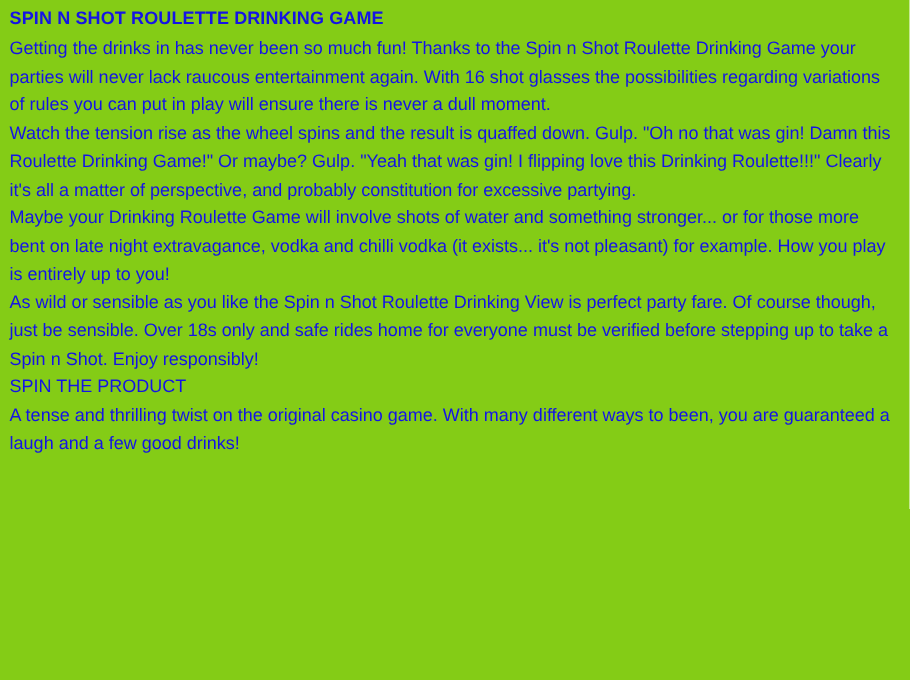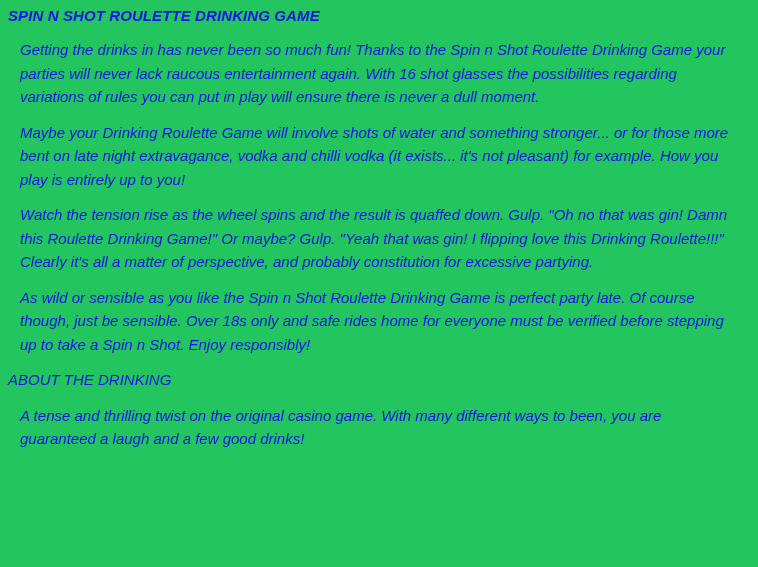--- a/index.html
+++ b/index.html
@@ -11,37 +11,36 @@
     width: 758px;
     height: 567px;
     font-family: "Liberation Sans", sans-serif;
     -webkit-font-smoothing: antialiased;
   }
   .page {
     box-sizing: border-box;
     width: 758px;
     height: 567px;
     padding: 6px 10px 0 8px;
-    background: #22c55e;
+    background: #84cc16;
     overflow: hidden;
-    font-style: italic;
   }
   .product-title {
     font-size: 15px;
     font-weight: bold;
     color: #1414e6;
     line-height: 20px;
     margin: 0 0 3px 0;
     letter-spacing: 0.1px;
   }
   .para {
     font-size: 15px;
     color: #1414e6;
     line-height: 23.5px;
-    margin: 12px;
+    margin: 0;
     max-width: 735px;
   }
   .heading-line {
     font-size: 15px;
     color: #1414e6;
     line-height: 23.5px;
     margin: 0;
   }
   .view-more {
     font-size: 15px;
@@ -58,21 +57,21 @@
   }
 </style>
 </head>
 <body>
 
 <div class="page">
 
   <h1 class="product-title">SPIN N SHOT ROULETTE DRINKING GAME</h1>
 
   <p class="para">Getting the drinks in has never been so much fun! Thanks to the Spin n Shot Roulette Drinking Game your parties will never lack raucous entertainment again. With 16 shot glasses the possibilities regarding variations of rules you can put in play will ensure there is never a dull moment.</p>
+  <p class="para">Watch the tension rise as the wheel spins and the result is quaffed down. Gulp. "Oh no that was gin! Damn this Roulette Drinking Game!" Or maybe? Gulp. "Yeah that was gin! I flipping love this Drinking Roulette!!!" Clearly it's all a matter of perspective, and probably constitution for excessive partying.</p>
   <p class="para">Maybe your Drinking Roulette Game will involve shots of water and something stronger... or for those more bent on late night extravagance, vodka and chilli vodka (it exists... it's not pleasant) for example. How you play is entirely up to you!</p>
-  <p class="para">Watch the tension rise as the wheel spins and the result is quaffed down. Gulp. "Oh no that was gin! Damn this Roulette Drinking Game!" Or maybe? Gulp. "Yeah that was gin! I flipping love this Drinking Roulette!!!" Clearly it's all a matter of perspective, and probably constitution for excessive partying.</p>
-  <p class="para">As wild or sensible as you like the Spin n Shot Roulette Drinking Game is perfect party late. Of course though, just be sensible. Over 18s only and safe rides home for everyone must be verified before stepping up to take a Spin n Shot. Enjoy responsibly!</p>
+  <p class="para">As wild or sensible as you like the Spin n Shot Roulette Drinking View is perfect party fare. Of course though, just be sensible. Over 18s only and safe rides home for everyone must be verified before stepping up to take a Spin n Shot. Enjoy responsibly!</p>
 
 
-  <p class="heading-line">ABOUT THE DRINKING</p>
+  <p class="heading-line">SPIN THE PRODUCT</p>
   <p class="para">A tense and thrilling twist on the original casino game. With many different ways to been, you are guaranteed a laugh and a few good drinks!</p>
 
 </div>
 
 </body></html>

